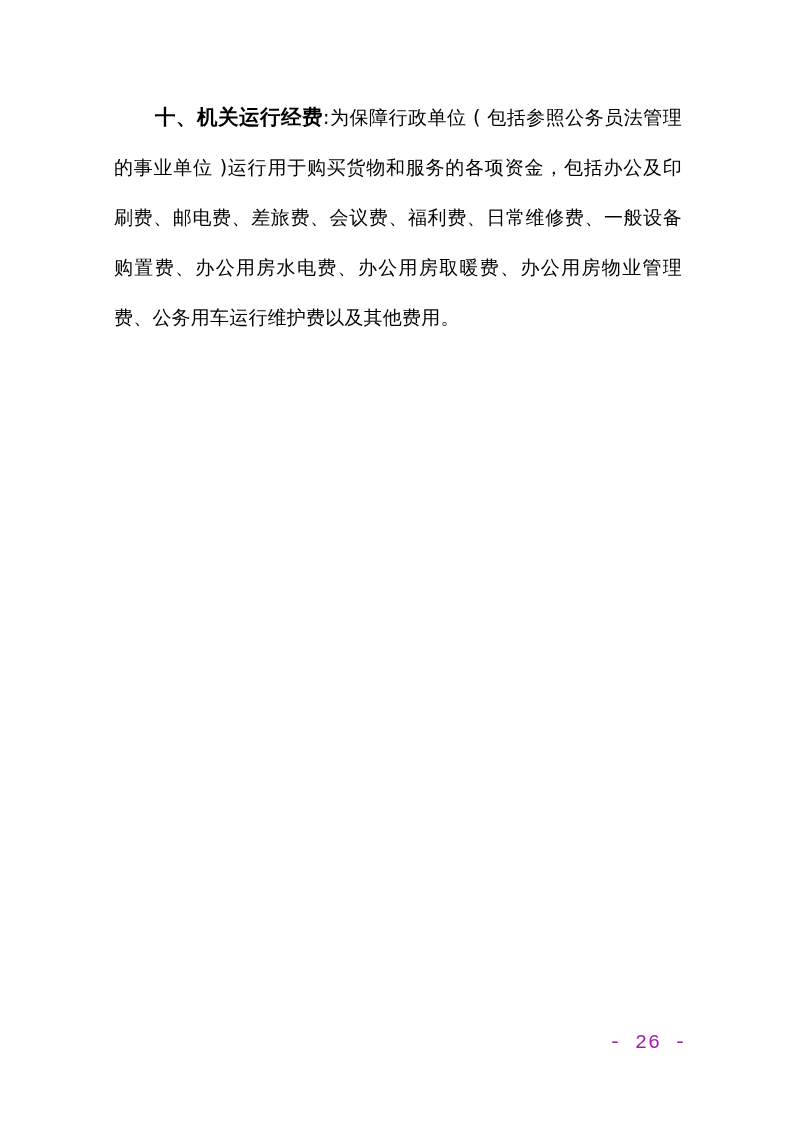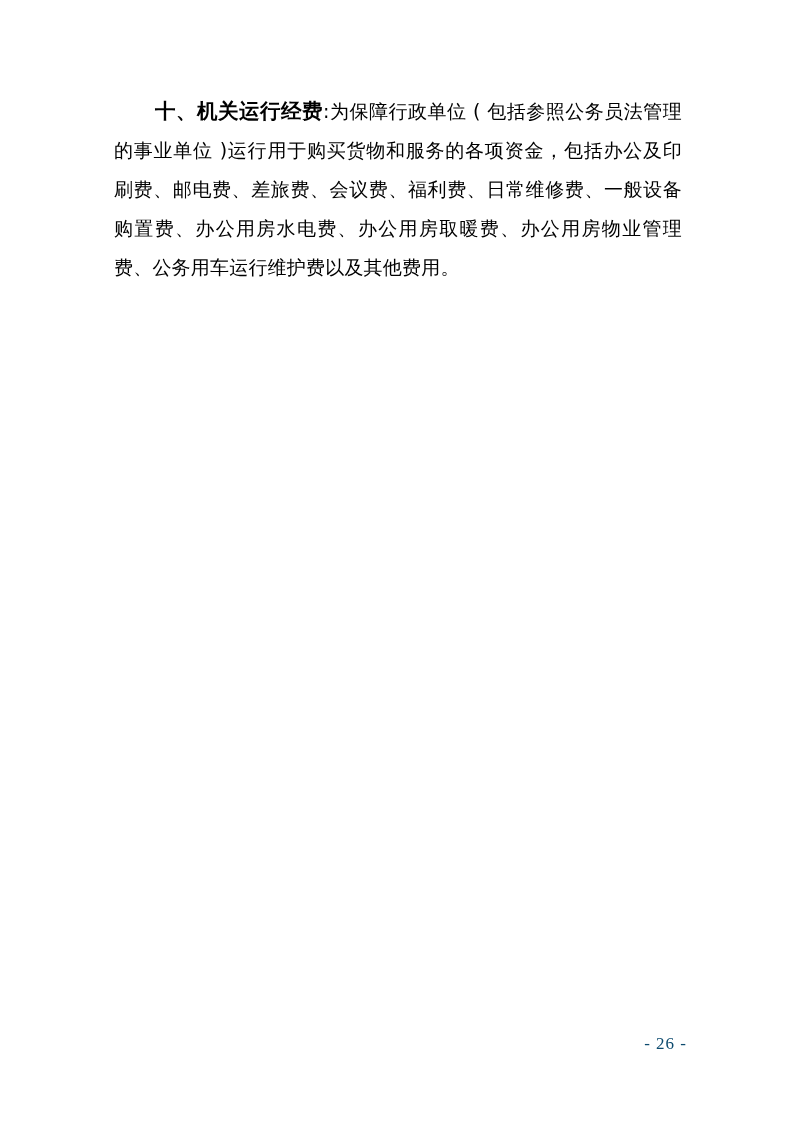--- a/index.html
+++ b/index.html
@@ -24,21 +24,21 @@
     background: #ffffff;
   }
   .content {
     position: absolute;
     left: 114px;
     top: 92px;
     width: 568px;
   }
   .para {
     font-size: 20.5px;
-    line-height: 39px;
+    line-height: 50px;
     text-align: justify;
     text-justify: inter-ideograph;
     letter-spacing: 0.2px;
     margin: 0 0 0 0;
   }
   .para + .para {
     margin-top: 0px;
   }
   .indent {
     text-indent: 41px;
@@ -47,24 +47,24 @@
     font-weight: bold;
   }
   .sans-run {
     font-family: "DejaVu Sans", "Liberation Sans", sans-serif;
     font-size: 19px;
   }
   .page-number {
     position: absolute;
     right: 106px;
     bottom: 68px;
-    font-size: 17px;
-    font-family: Liberation Serif, serif;
+    font-size: 20px;
+    font-family: Liberation Mono, monospace;
     letter-spacing: 1px;
-    color: #0c4a6e;
+    color: #a21caf;
   }
 </style>
 </head>
 <body>
 
 <div class="page">
   <div class="content">
 
     <p class="para indent">
       <span class="bold-lead">十、机关运行经费</span><span class="sans-run">:为保障行政单位 ( 包括参照公务员法管理的事业单位 )运行用于购买货物和服务的各项资金，包括办公及印刷费、邮电费、差旅费、会议费、福利费、日常维修费、一般设备购置费、办公用房水电费、办公用房取暖费、办公用房物业管理费、公务用车运行维护费以及其他费用。</span>

